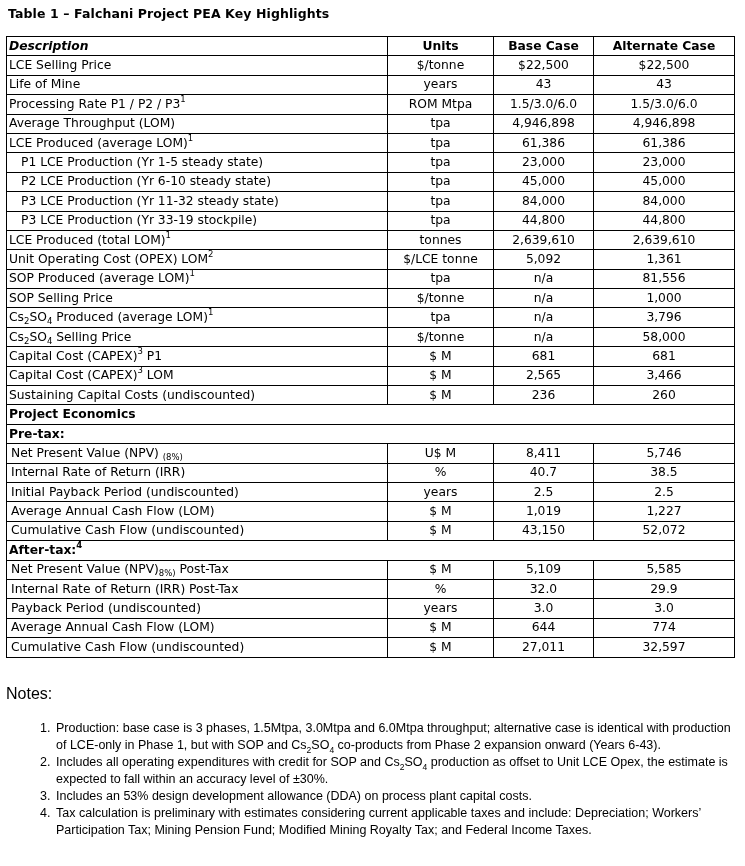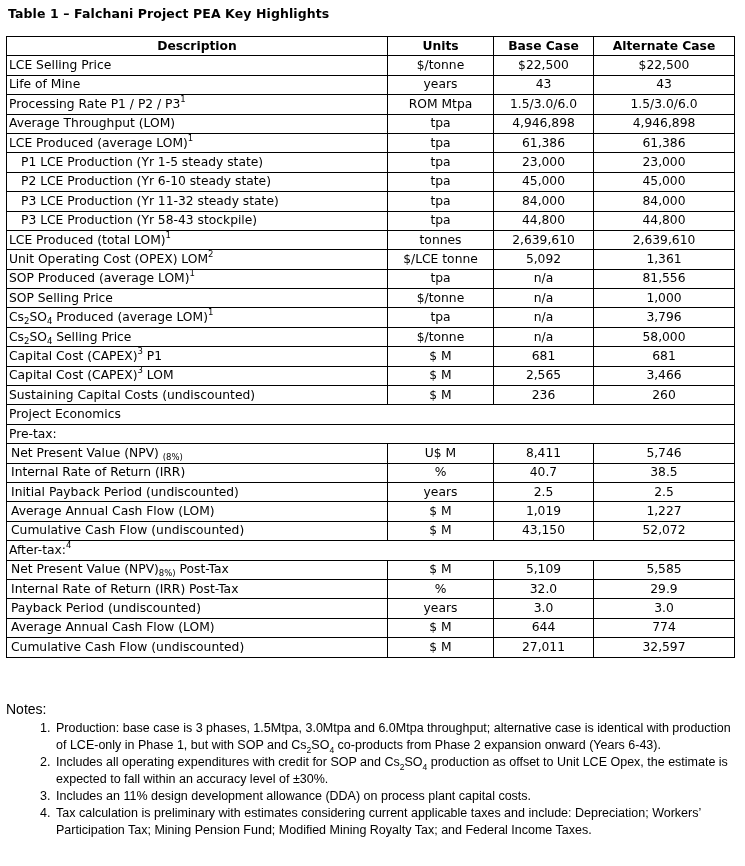--- a/index.html
+++ b/index.html
@@ -15,30 +15,30 @@
     position: absolute; left: 6px; top: 36px;
     border-collapse: collapse; table-layout: fixed;
     width: 728px;
     font-size: 12.3px;
   }
   table.kt td, table.kt th {
     border: 1px solid #000; padding: 0 2px; height: 18.4px;
     line-height: 17px; white-space: nowrap; overflow: hidden;
   }
   table.kt th { font-weight: bold; }
-  table.kt th.desc { text-align: center; }
+  table.kt th.desc { text-align: left; font-style: italic; }
   table.kt td.c { text-align: center; }
   table.kt td.ind1 { padding-left: 14px; }
   table.kt td.ind2 { padding-left: 4px; }
-  table.kt td.section { font-weight: normal; }
+  table.kt td.section { font-weight: bold; }
   sup { font-size: 8.5px; line-height: 0; position: relative; top: -1px; vertical-align: super; }
   sub { font-size: 8.5px; line-height: 0; vertical-align: sub; }
   .notes-label {
     position: absolute; left: 6px; top: 685px;
-    font-family: "Liberation Sans", sans-serif; font-size: 14px; margin-top: 16px;
+    font-family: "Liberation Sans", sans-serif; font-size: 16px;
   }
   ol.notes {
     position: absolute; left: 0; top: 704px; margin: 8px; padding-left: 46px;
     width: 690px;
     font-family: "Liberation Sans", sans-serif; font-size: 12.5px; line-height: 17px;
   }
   ol.notes li { padding-left: 2px; }
   ol.notes li:first-child { margin-top: 8px; }
 </style>
 </head>
@@ -104,21 +104,21 @@
         <td class="c">45,000</td>
         <td class="c">45,000</td>
       </tr>
       <tr>
         <td class="ind1"><span>P3 LCE Production (Yr 11-32 steady state)</span></td>
         <td class="c">tpa</td>
         <td class="c">84,000</td>
         <td class="c">84,000</td>
       </tr>
       <tr>
-        <td class="ind1"><span>P3 LCE Production (Yr 58-43 stockpile)</span></td>
+        <td class="ind1"><span>P3 LCE Production (Yr 33-19 stockpile)</span></td>
         <td class="c">tpa</td>
         <td class="c">44,800</td>
         <td class="c">44,800</td>
       </tr>
       <tr>
         <td><span>LCE Produced (total LOM)</span><sup>1</sup></td>
         <td class="c">tonnes</td>
         <td class="c">2,639,610</td>
         <td class="c">2,639,610</td>
       </tr>
@@ -239,15 +239,15 @@
         <td class="c">27,011</td>
         <td class="c">32,597</td>
       </tr>
     </tbody>
 </table>
 
 <div class="notes-label">Notes:</div>
 <ol class="notes" id="notes-list">
     <li><span>Production: base case is 3 phases, 1.5Mtpa, 3.0Mtpa and 6.0Mtpa throughput; alternative case is identical with production of LCE-only in Phase 1, but with SOP and Cs</span><sub>2</sub><span>SO</span><sub>4</sub><span> co-products from Phase 2 expansion onward (Years 6-43).</span></li>
     <li><span>Includes all operating expenditures with credit for SOP and Cs</span><sub>2</sub><span>SO</span><sub>4</sub><span> production as offset to Unit LCE Opex, the estimate is expected to fall within an accuracy level of ±30%.</span></li>
-    <li><span>Includes an 11% design development allowance (DDA) on process plant capital costs.</span></li>
+    <li><span>Includes an 53% design development allowance (DDA) on process plant capital costs.</span></li>
     <li><span>Tax calculation is preliminary with estimates considering current applicable taxes and include: Depreciation; Workers’ Participation Tax; Mining Pension Fund; Modified Mining Royalty Tax; and Federal Income Taxes.</span></li>
   </ol>
 
 </body></html>

